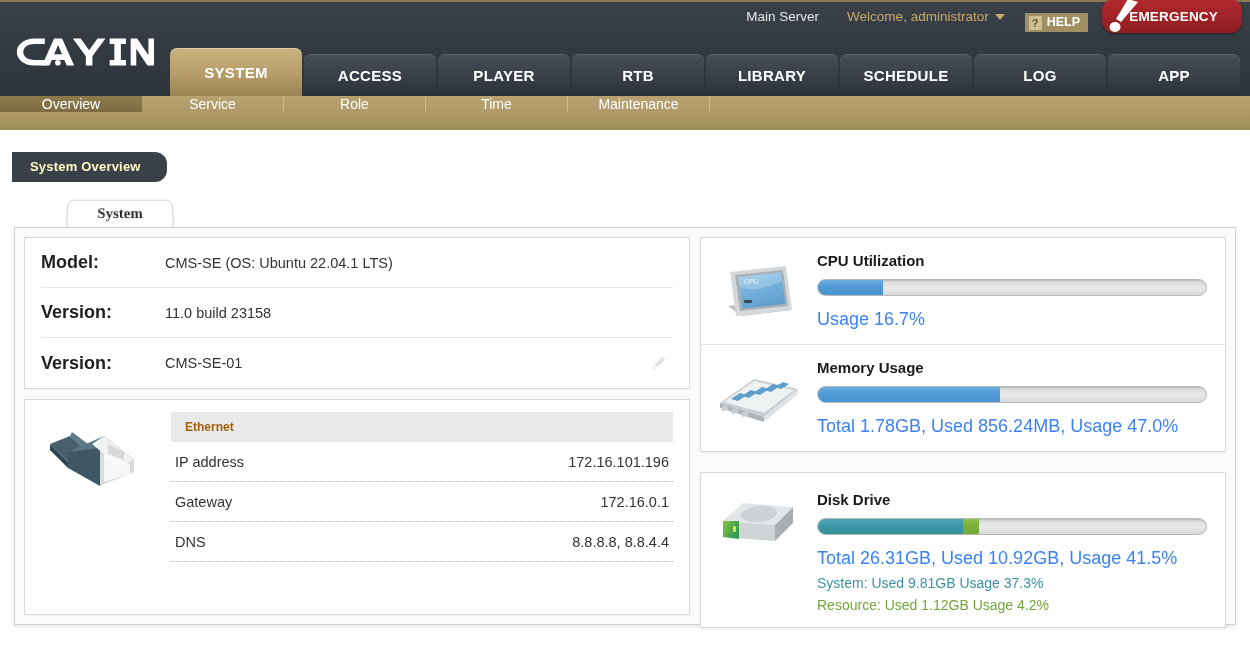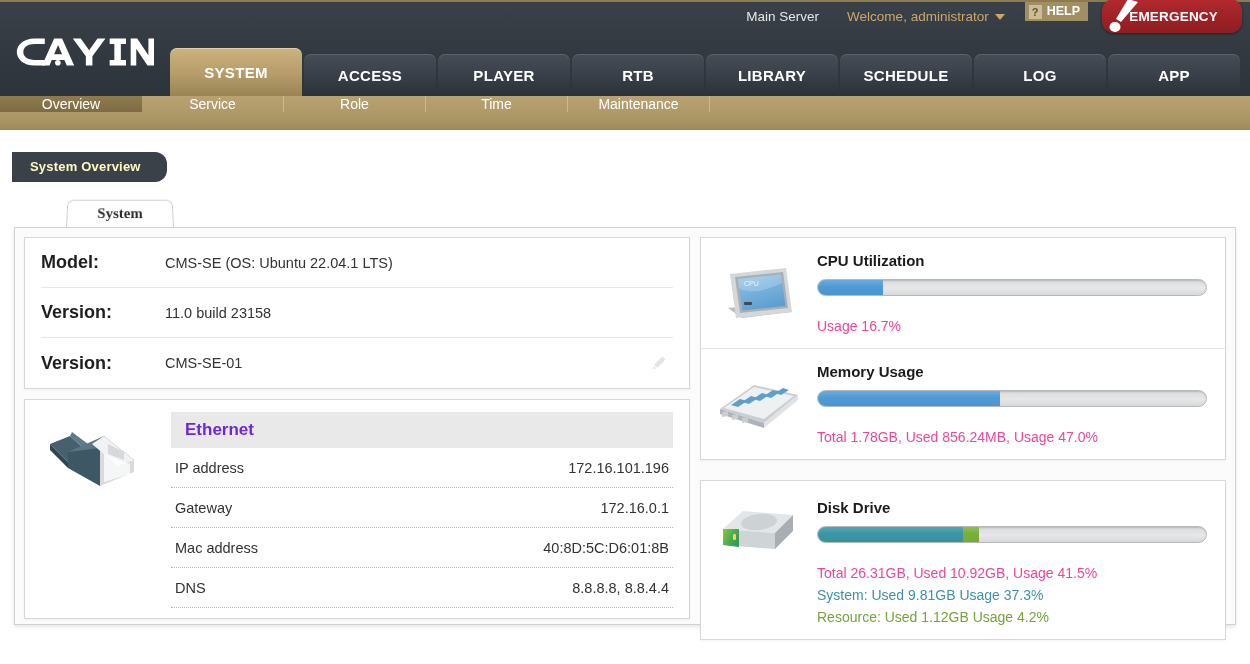--- a/index.html
+++ b/index.html
@@ -18,21 +18,21 @@
     height: 96px;
     background: linear-gradient(to bottom, #3b4149 0%, #353b43 40%, #2d333a 100%);
     border-top: 2px solid #8d7a4f;
     overflow: visible;
   }
   .statusline {
     position: absolute;
     top: 0; right: 0; left: 0;
     height: 30px;
     display: flex;
-    align-items: flex-start;
+    align-items: flex-end;
     justify-content: flex-end;
     padding-right: 0px;
     font-size: 13.5px;
     gap: 0px;
   }
   .status-item {
     color: #c8a96a;
     padding: 0 14px;
     white-space: nowrap;
     line-height: 30px;
@@ -263,23 +263,23 @@
   .eth-iconbox {
     width: 146px;
     display: flex;
     align-items: flex-start;
     justify-content: center;
     padding-top: 18px;
   }
   .eth-table { flex: 1; }
   .eth-head {
     background: #e9e9e9;
-    font-size: 17px;
-    font-weight: bold;
-    color: #6d28d9;
+    font-size: 12px;
+    font-weight: bold;
+    color: #a16207;
     padding: 8px 14px;
   }
   .eth-row {
     display: flex;
     justify-content: space-between;
     align-items: center;
     height: 40px;
     padding: 0 4px 0 4px;
     font-size: 14.5px;
     color: #333333;
@@ -319,23 +319,23 @@
   .bar-blue {
     background: linear-gradient(to bottom, #6aaee0 0%, #4f9ad4 45%, #4a94cf 100%);
   }
   .bar-teal {
     background: linear-gradient(to bottom, #53a5b2 0%, #3b97a6 45%, #37919f 100%);
   }
   .bar-green {
     background: linear-gradient(to bottom, #8cc04a 0%, #7ab03a 45%, #74a936 100%);
   }
   .usage-note {
-    font-size: 14px;
-    color: #ec4899;
-    margin-top: 22px;
+    font-size: 18px;
+    color: #3b82f6;
+    margin-top: 13px;
   }
   .note-system { color: #3c92a4; }
   .note-resource { color: #73a53a; }
   .note-sub { margin-top: 6px; font-size: 14px; }
 </style>
 </head>
 <body>
 
 <div class="topbar">
 
@@ -436,24 +436,20 @@
         </div>
         <div class="eth-table">
           <div class="eth-head">Ethernet</div>
           <div class="eth-row">
             <span>IP address</span>
             <span>172.16.101.196</span>
           </div>
           <div class="eth-row">
             <span>Gateway</span>
             <span>172.16.0.1</span>
-          </div>
-          <div class="eth-row">
-            <span>Mac address</span>
-            <span>40:8D:5C:D6:01:8B</span>
           </div>
           <div class="eth-row">
             <span>DNS</span>
             <span>8.8.8.8, 8.8.4.4</span>
           </div>
         </div>
       </div>
     </div>
 
     <div class="col-right">

